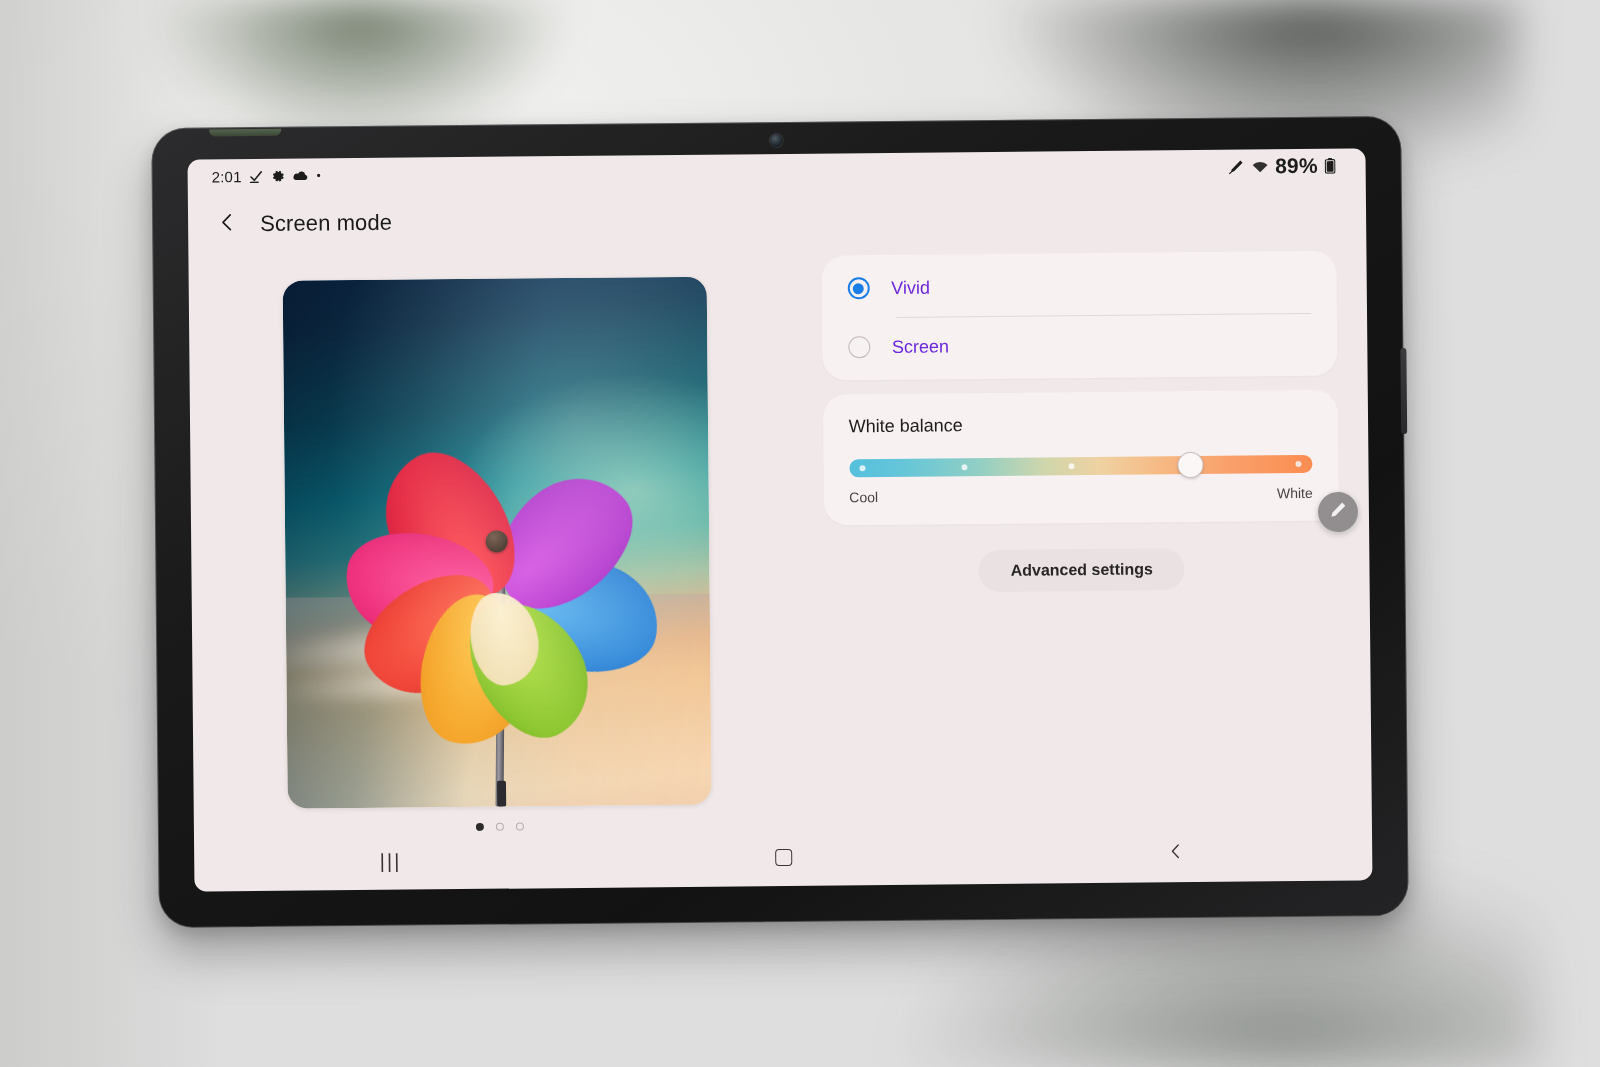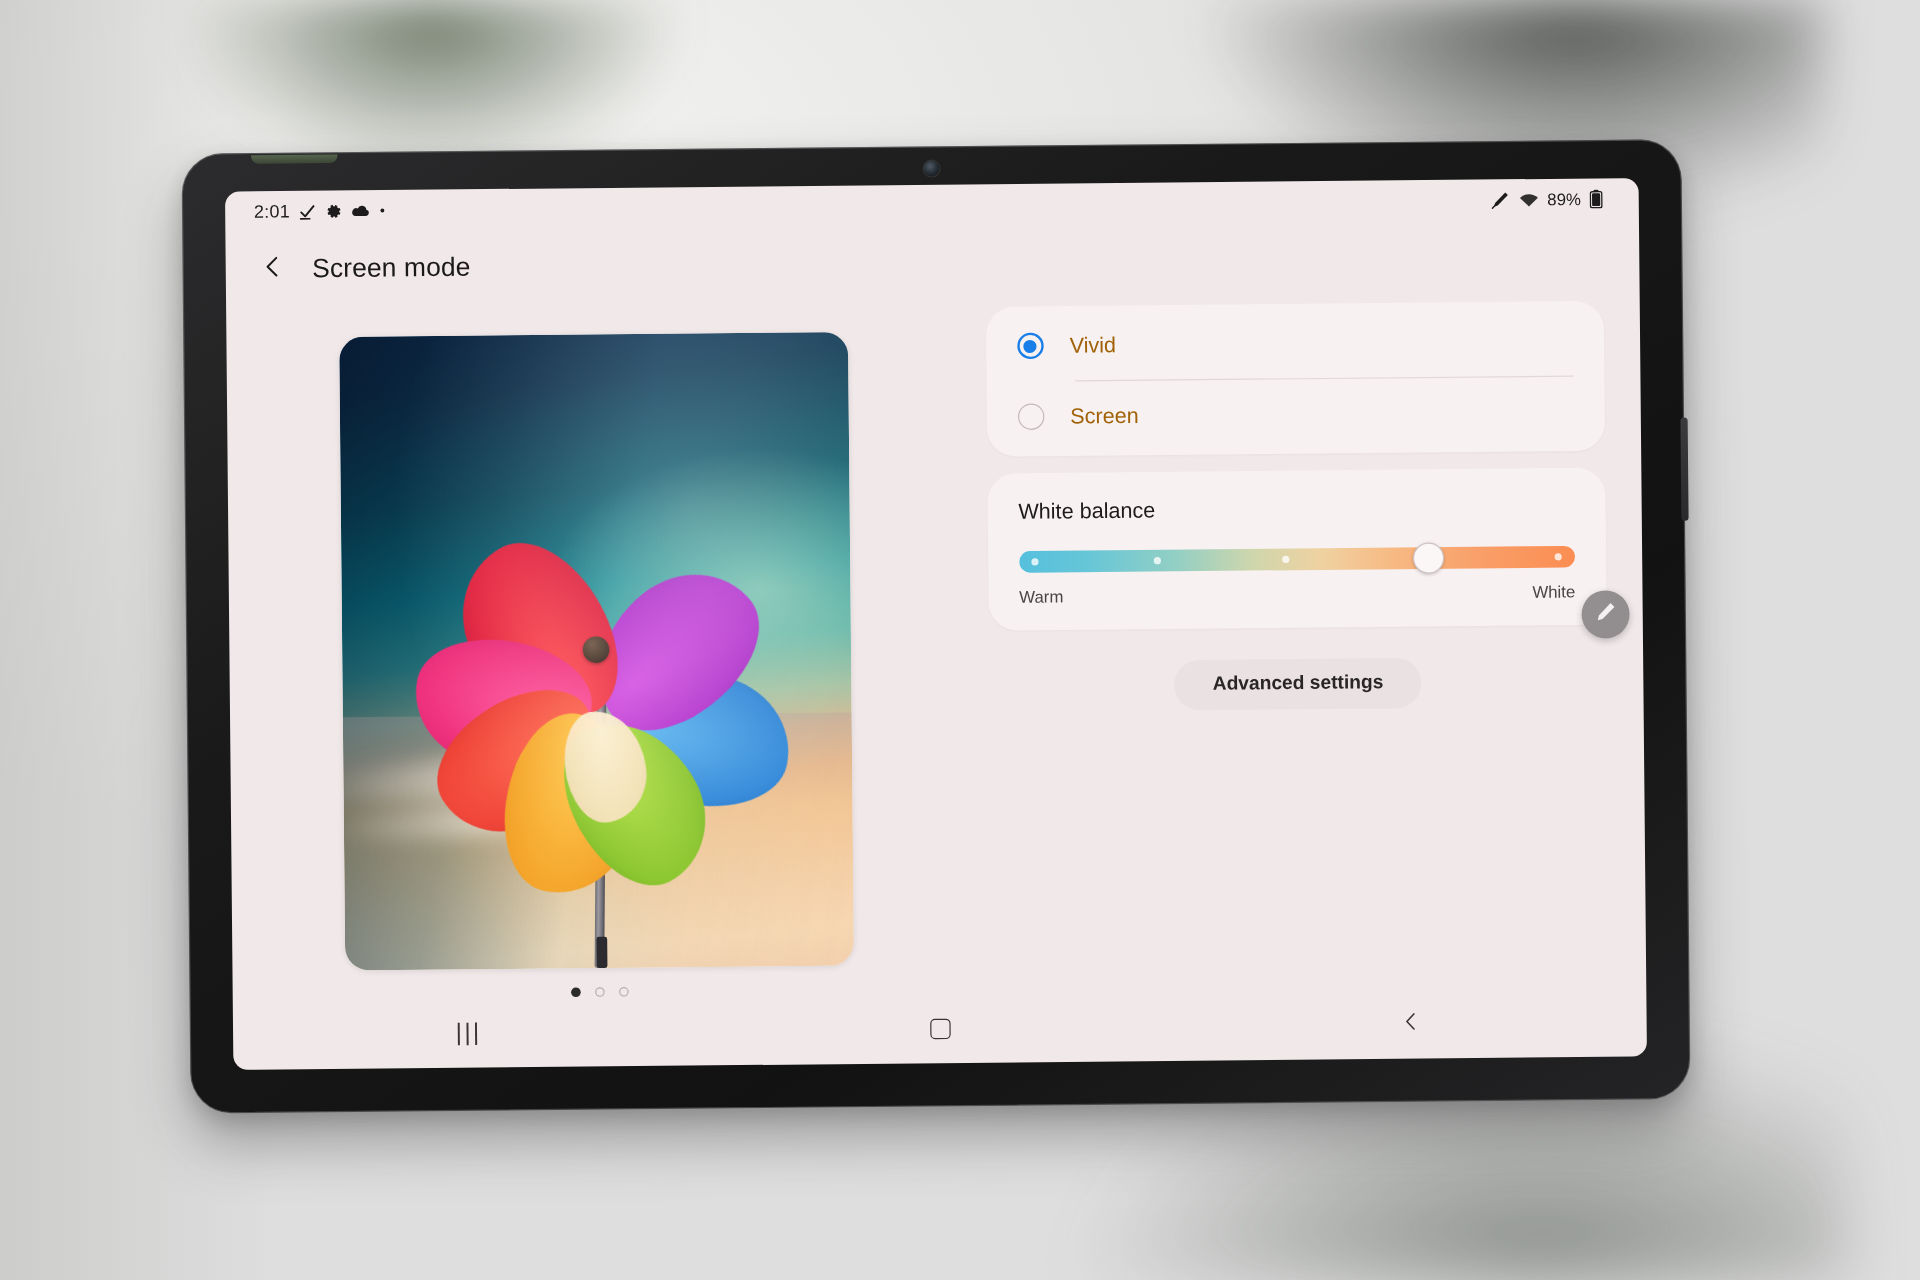--- a/index.html
+++ b/index.html
@@ -85,21 +85,21 @@
 
   
   #status-bar {
     position: absolute; left: 0; right: 0; top: 0; height: 34px;
     display: flex; align-items: center; justify-content: space-between;
     padding: 0 30px 0 24px;
   }
   .status-left, .status-right { display: flex; align-items: center; gap: 7px; }
   #status-clock { font-size: 15px; color: #1d1b1b; letter-spacing: .2px; }
   .status-icon { display: inline-flex; align-items: center; justify-content: center; }
-  #status-battery-text { font-size: 14px; color: #1d1b1b; letter-spacing: .1px; }
+  #status-battery-text { font-size: 21px; color: #1d1b1b; letter-spacing: .1px; font-weight: bold; }
 
   
   #title-bar {
     position: absolute; left: 0; right: 0; top: 38px; height: 54px;
     display: flex; align-items: center; gap: 18px; padding-left: 24px;
   }
   #back-button {
     width: 30px; height: 30px;
     display: flex; align-items: center; justify-content: center;
     cursor: pointer;
@@ -243,21 +243,21 @@
     background: #e3d8d8;
   }
   .radio {
     width: 22px; height: 22px; border-radius: 50%;
     flex: 0 0 auto;
     display: flex; align-items: center; justify-content: center;
   }
   .radio.on { border: 2px solid #1a7ee8; }
   .radio.on::after { content: ""; width: 11px; height: 11px; border-radius: 50%; background: #1a7ee8; }
   .radio.off { border: 1.6px solid #c5b9b9; }
-  .mode-label { font-size: 18px; color: #a16207; text-align: right; }
+  .mode-label { font-size: 18px; color: #6d28d9; text-align: right; }
 
   #wb-card { margin-top: 14px; padding: 22px 26px 20px 26px; }
   #wb-title { font-size: 18px; color: #1d1b1b; }
   #wb-slider {
     position: relative;
     margin-top: 22px;
     height: 18px;
     border-radius: 9px;
     background: linear-gradient(90deg,
       #55c0dd 0%, #66c6d8 12%, #92cfc4 28%,
@@ -457,21 +457,21 @@
         <div id="wb-card" class="card">
           <div id="wb-title">White balance</div>
           <div id="wb-slider">
             <span class="wb-tick" style="left:3%"></span>
             <span class="wb-tick" style="left:25%"></span>
             <span class="wb-tick" style="left:48%"></span>
             <span class="wb-tick" style="left:97%"></span>
             <span id="wb-handle" style="left: 73.6%;"></span>
           </div>
           <div id="wb-legend">
-            <span>Warm</span>
+            <span>Cool</span>
             <span>White</span>
           </div>
         </div>
 
         <div id="advanced-settings-button">Advanced settings</div>
       </div>
     </div>
 
     <div id="nav-bar">
       <div class="nav-btn">

